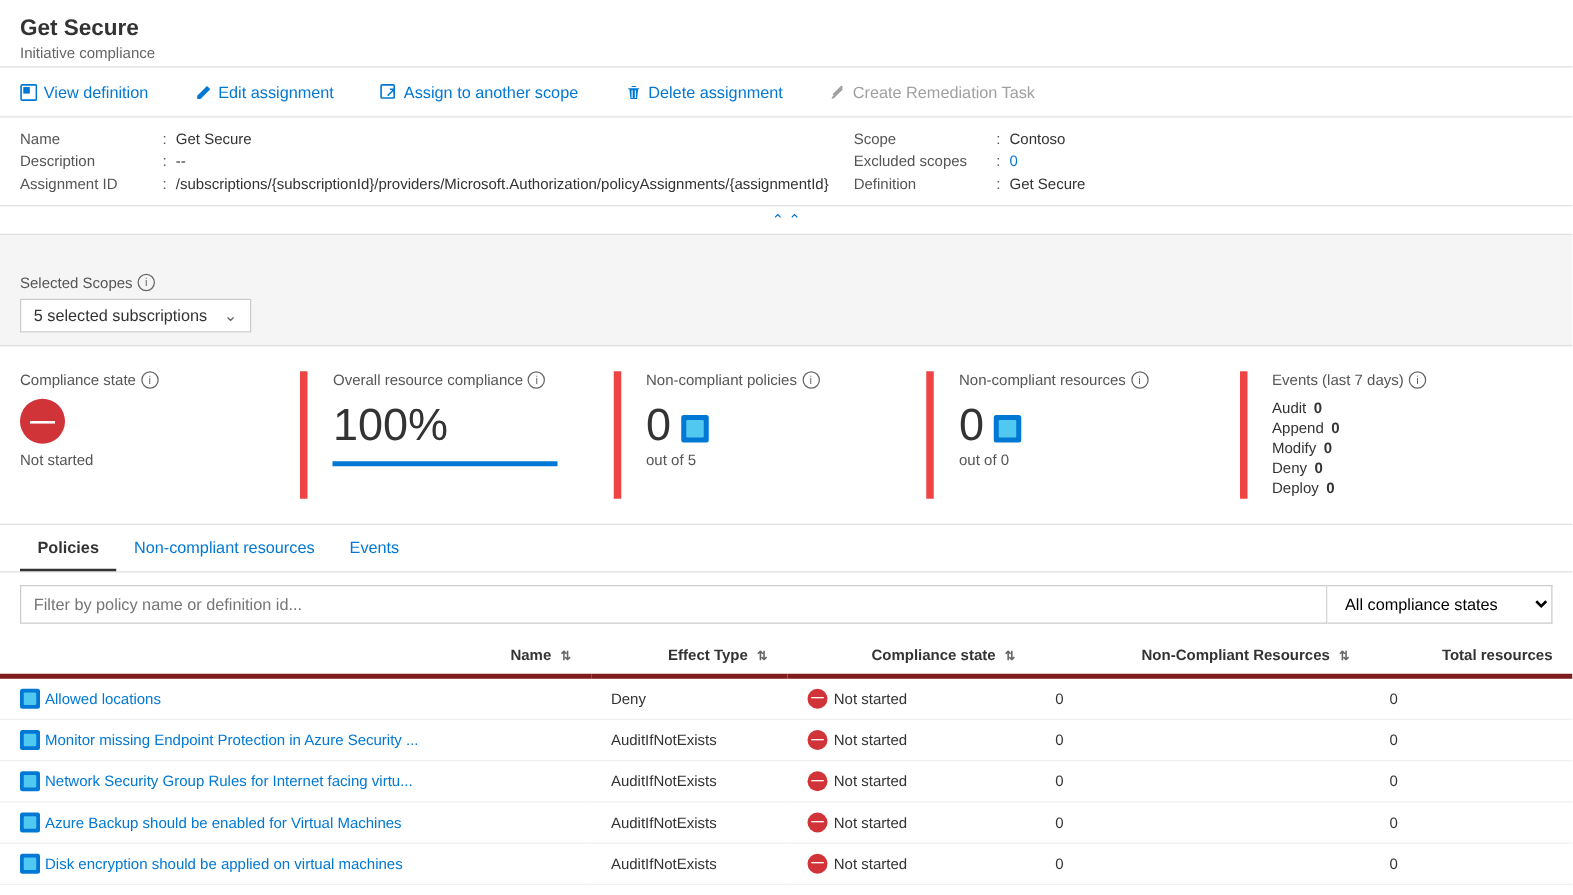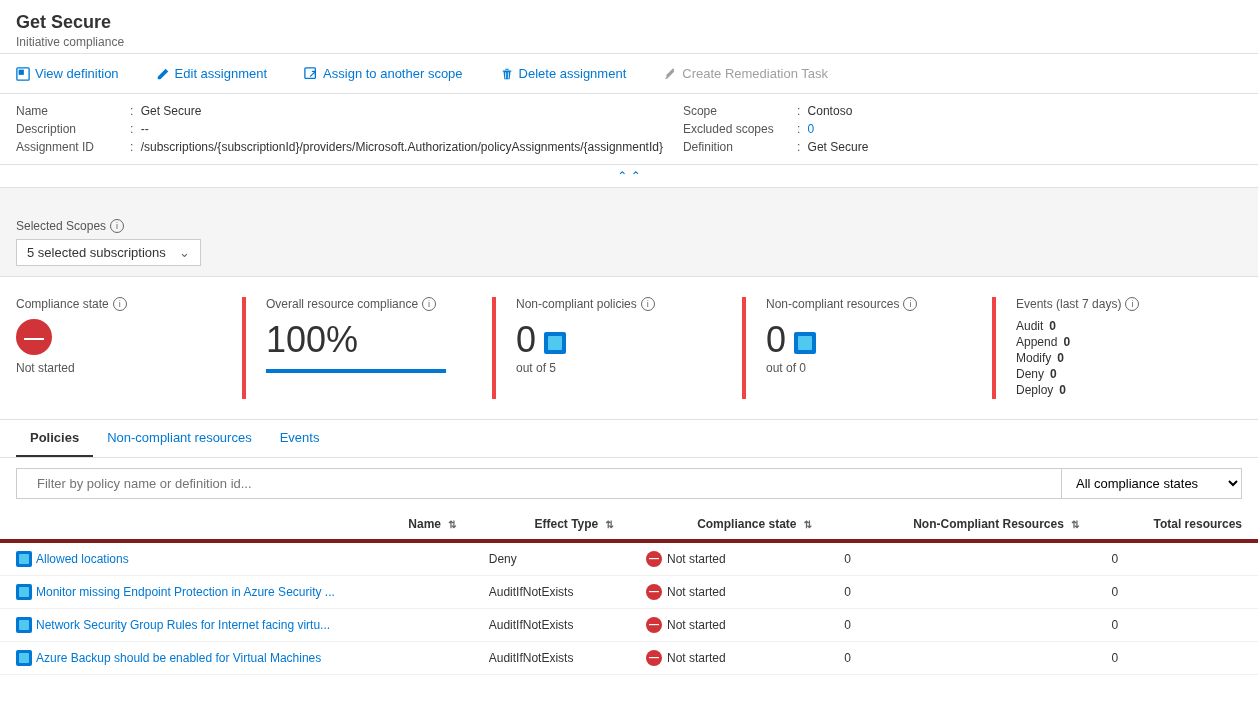--- a/index.html
+++ b/index.html
@@ -20,21 +20,21 @@
     .meta-value.link { color: #0078d4; cursor: pointer; }
     .collapse-row { display: flex; justify-content: center; padding: 4px; border-bottom: 1px solid #e0e0e0; }
     .collapse-btn { color: #0078d4; cursor: pointer; font-size: 12px; }
 
     .scope-section { background: #f5f5f5; padding: 10px 16px; border-bottom: 1px solid #e0e0e0; }
     .scope-label { font-size: 12px; color: #555; margin-bottom: 6px; display: flex; align-items: center; gap: 4px; margin-top: 21px; }
     .scope-dropdown { display: flex; align-items: center; border: 1px solid #ccc; background: #fff; padding: 5px 10px; width: 185px; cursor: pointer; font-size: 13px; justify-content: space-between; }
 
     .stats-section { display: flex; padding: 20px 16px; gap: 0; border-bottom: 1px solid #e0e0e0; }
     .stat-block { flex: 1; padding: 0 20px 0 0; }
-    .stat-block + .stat-block { border-left: 4px solid #ef4444; padding-left: 20px; }
+    .stat-block + .stat-block { border-left: 6px solid #ef4444; padding-left: 20px; }
     .stat-title { font-size: 12px; color: #555; margin-bottom: 8px; display: flex; align-items: center; gap: 4px; }
     .stat-value { font-size: 36px; font-weight: 300; color: #333; }
     .stat-sub { font-size: 12px; color: #555; }
 
     .compliance-state-icon { width: 36px; height: 36px; background: #d13438; border-radius: 50%; display: flex; align-items: center; justify-content: center; margin: 6px 0; }
     .compliance-state-icon::after { content: '—'; color: white; font-size: 20px; font-weight: bold; line-height: 1; }
 
     .progress-bar-container { margin: 8px 0 4px; height: 4px; background: #e0e0e0; width: 180px; }
     .progress-bar-fill { height: 100%; background: #0078d4; }
 
@@ -44,21 +44,21 @@
     .events-block { font-size: 12px; color: #333; }
     .events-row { display: flex; gap: 6px; margin-bottom: 2px; }
     .events-count { font-weight: 600; }
 
     .tabs-section { padding: 0 16px; border-bottom: 1px solid #e0e0e0; }
     .tabs { display: flex; gap: 0; }
     .tab { padding: 10px 14px; cursor: pointer; font-size: 13px; color: #0078d4; border-bottom: 2px solid transparent; }
     .tab.active { color: #333; border-bottom: 2px solid #333; font-weight: 600; }
 
     .filter-row { display: flex; gap: 0; padding: 10px 16px; }
-    .filter-input { flex: 1; border: 1px solid #ccc; padding: 6px 20px; font-size: 13px; color: #999; outline: none; }
+    .filter-input { flex: 1; border: 1px solid #ccc; padding: 6px 10px; font-size: 13px; color: #999; outline: none; }
     .filter-select { border: 1px solid #ccc; border-left: none; padding: 6px 10px; font-size: 13px; background: #fff; min-width: 180px; cursor: pointer; }
 
     .table { width: 100%; border-collapse: collapse; }
     .table th { text-align: right; padding: 8px 16px; font-size: 12px; font-weight: 600; color: #333; border-bottom: 4px solid #7f1d1d; white-space: nowrap; }
     .table th .sort-icon { color: #666; margin-left: 4px; font-size: 10px; }
     .table td { padding: 8px 16px; font-size: 12px; border-bottom: 1px solid #f0f0f0; vertical-align: middle; }
     .table td.link { color: #0078d4; cursor: pointer; }
     .not-started-badge { display: flex; align-items: center; gap: 5px; color: #333; }
     .not-started-dot { width: 16px; height: 16px; background: #d13438; border-radius: 50%; display: flex; align-items: center; justify-content: center; flex-shrink: 0; }
     .not-started-dot::after { content: '—'; color: white; font-size: 10px; font-weight: bold; line-height: 1; }
@@ -355,14 +355,33 @@
     <td>AuditIfNotExists</td>
     <td>
       <div class="not-started-badge">
         <div class="not-started-dot"></div>
         <span>Not started</span>
       </div>
     </td>
     <td>0</td>
     <td>0</td>
   </tr>
+      <tr>
+    <td class="link">
+      <div class="name-cell">
+        <div class="row-icon">
+              <div class="row-icon-inner"></div>
+            </div>
+        <span>Disk encryption should be applied on virtual machines</span>
+      </div>
+    </td>
+    <td>AuditIfNotExists</td>
+    <td>
+      <div class="not-started-badge">
+        <div class="not-started-dot"></div>
+        <span>Not started</span>
+      </div>
+    </td>
+    <td>0</td>
+    <td>0</td>
+  </tr>
     </tbody>
 </table>
 
 </body></html>

